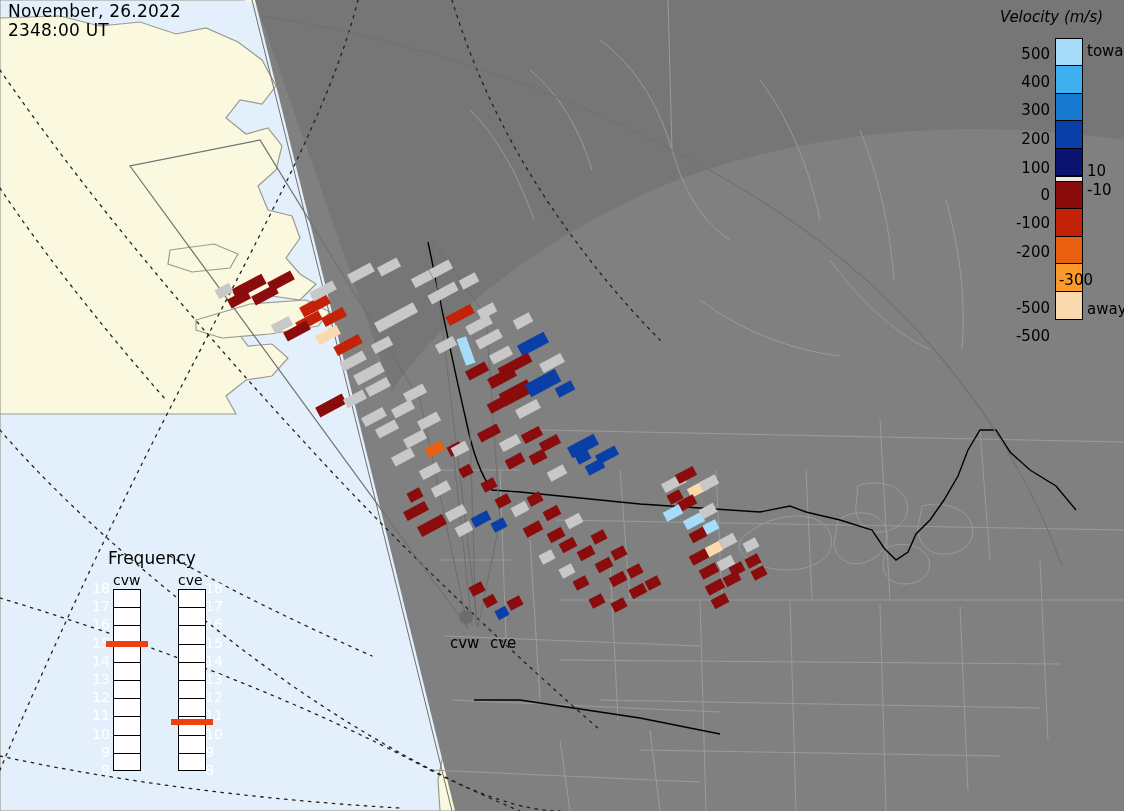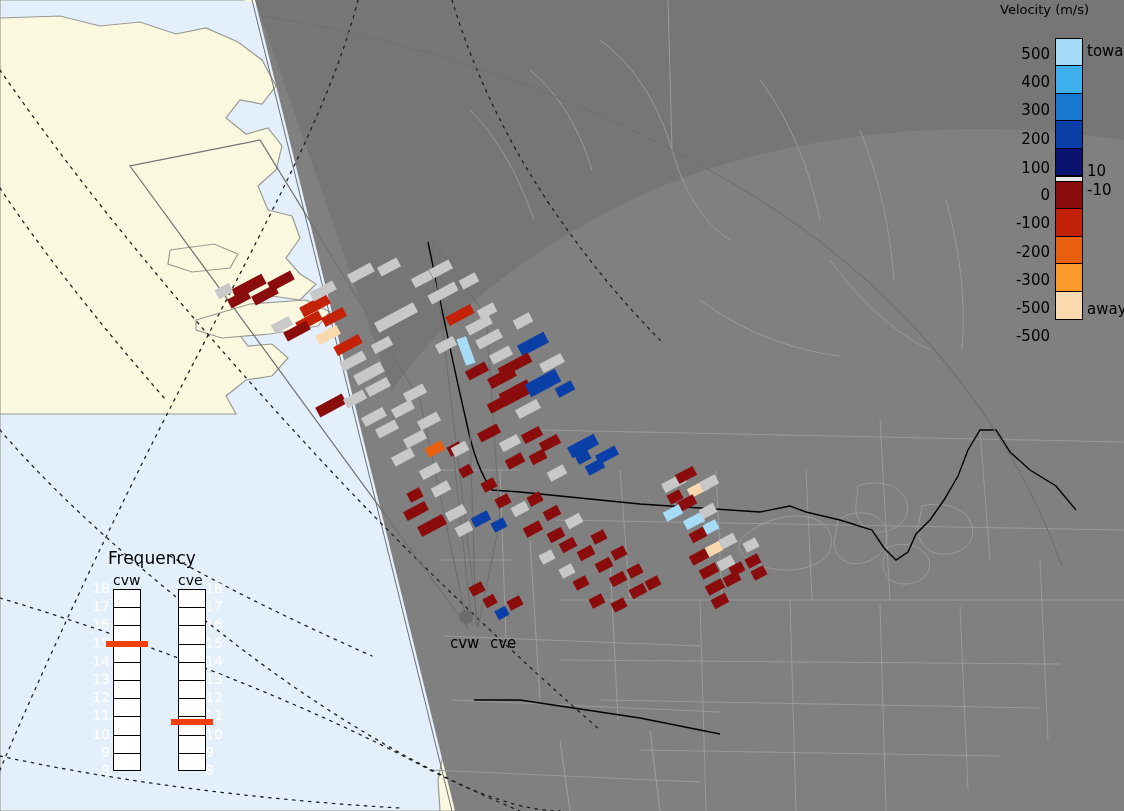--- a/index.html
+++ b/index.html
@@ -5,21 +5,21 @@
   html,body{margin:0;padding:0;background:#808080;}
   body{font-family:"DejaVu Sans",sans-serif;}
   #stage{position:relative;width:1124px;height:811px;overflow:hidden;background:#808080;}
   #stage svg.layer{position:absolute;left:0;top:0;width:1124px;height:811px;}
   .hdr{position:absolute;left:8px;top:2px;color:#000;font-size:17px;line-height:19px;letter-spacing:.2px;white-space:pre;}
   
   #cbar{position:absolute;left:1055px;top:38px;width:28px;height:282px;border:1px solid #000;box-sizing:border-box;}
   #cbar .band{width:100%;box-sizing:border-box;border-bottom:1px solid #000;}
   #cbar .band:last-child{border-bottom:none;}
   #cbar .zero{height:6px;border-top:1px solid #000;border-bottom:1px solid #000;background:#e8e8e8;}
-  .cbTitle{position:absolute;left:1000px;top:2px;font-size:13px;color:#000;white-space:nowrap;}
+  .cbTitle{position:absolute;left:1000px;top:8px;font-size:15px;color:#000;white-space:nowrap;font-style:italic;}
   .cbTick{position:absolute;font-size:15px;color:#000;text-align:right;width:52px;margin-top:16px;}
   .cbSide{position:absolute;font-size:15px;color:#000;white-space:nowrap;left:1087px;}
   
   .freqTitle{position:absolute;left:108px;top:548px;font-size:17px;color:#000;}
   .gaugeName{position:absolute;font-size:14px;color:#000;}
   .gauge{position:absolute;width:28px;border:1.5px solid #000;background:#fff;box-sizing:border-box;}
   .gauge .tick{border-bottom:1.5px solid #000;box-sizing:border-box;}
   .gauge .tick:last-child{border-bottom:none;}
   .gMark{position:absolute;height:6px;background:#f04010;}
   .gLbl{position:absolute;font-size:14px;color:#ffffff;width:22px;text-align:right;}
@@ -292,20 +292,22 @@
         <rect x="484" y="596" width="12" height="10" fill="#8a0c0c" transform="rotate(-28 490 601)"></rect>
         <rect x="496" y="608" width="12" height="10" fill="#0a3fa8" transform="rotate(-28 502 613)"></rect>
         <rect x="508" y="598" width="14" height="10" fill="#8a0c0c" transform="rotate(-28 515 603)"></rect>
       </g>
   </svg>
 
   <svg class="layer" viewBox="0 0 1124 811" preserveAspectRatio="none">
     <circle cx="466" cy="617" r="7" fill="#6d6d6d"></circle>
   </svg>
 
+  <div class="hdr"><span>November, 26.2022</span>
+<span>2348:00 UT</span></div>
 
   <div class="siteLbl" id="site0" style="left: 450px; top: 634px;">cvw</div>
   <div class="siteLbl" id="site1" style="left: 490px; top: 634px;">cve</div>
 
   <div class="cbTitle">Velocity (m/s)</div>
   <div id="cbar">
       <div class="band" style="height: 27.4px; background: rgb(166, 220, 248);"></div>
       <div class="band" style="height: 27.4px; background: rgb(62, 176, 240);"></div>
       <div class="band" style="height: 27.4px; background: rgb(23, 120, 208);"></div>
       <div class="band" style="height: 27.4px; background: rgb(10, 63, 168);"></div>
@@ -319,21 +321,21 @@
     </div>
   <div id="cbTicks">
       <div class="cbTick" style="left: 998px; top: 29px;">500</div>
       <div class="cbTick" style="left: 998px; top: 57.2px;">400</div>
       <div class="cbTick" style="left: 998px; top: 85.4px;">300</div>
       <div class="cbTick" style="left: 998px; top: 113.6px;">200</div>
       <div class="cbTick" style="left: 998px; top: 143px;">100</div>
       <div class="cbTick" style="left: 998px; top: 170px;">0</div>
       <div class="cbTick" style="left: 998px; top: 198.2px;">-100</div>
       <div class="cbTick" style="left: 998px; top: 227px;">-200</div>
-      <div class="cbTick" style="left: 998px; top: 254.6px; text-align: right;">-300</div>
+      <div class="cbTick" style="left: 1041px; top: 254.6px; text-align: right;">-300</div>
       <div class="cbTick" style="left: 998px; top: 282.8px;">-500</div>
       <div class="cbTick" style="left: 998px; top: 311px;">-500</div>
     </div>
   <div class="cbSide" style="top:162px;">10</div>
   <div class="cbSide" style="top:181px;">-10</div>
   <div class="cbSide" style="top:42px;">toward</div>
   <div class="cbSide" style="top:300px;">away</div>
 
   <div class="freqTitle">Frequency</div>
   <div class="gaugeName" style="left:113px;top:572px;">cvw</div>

